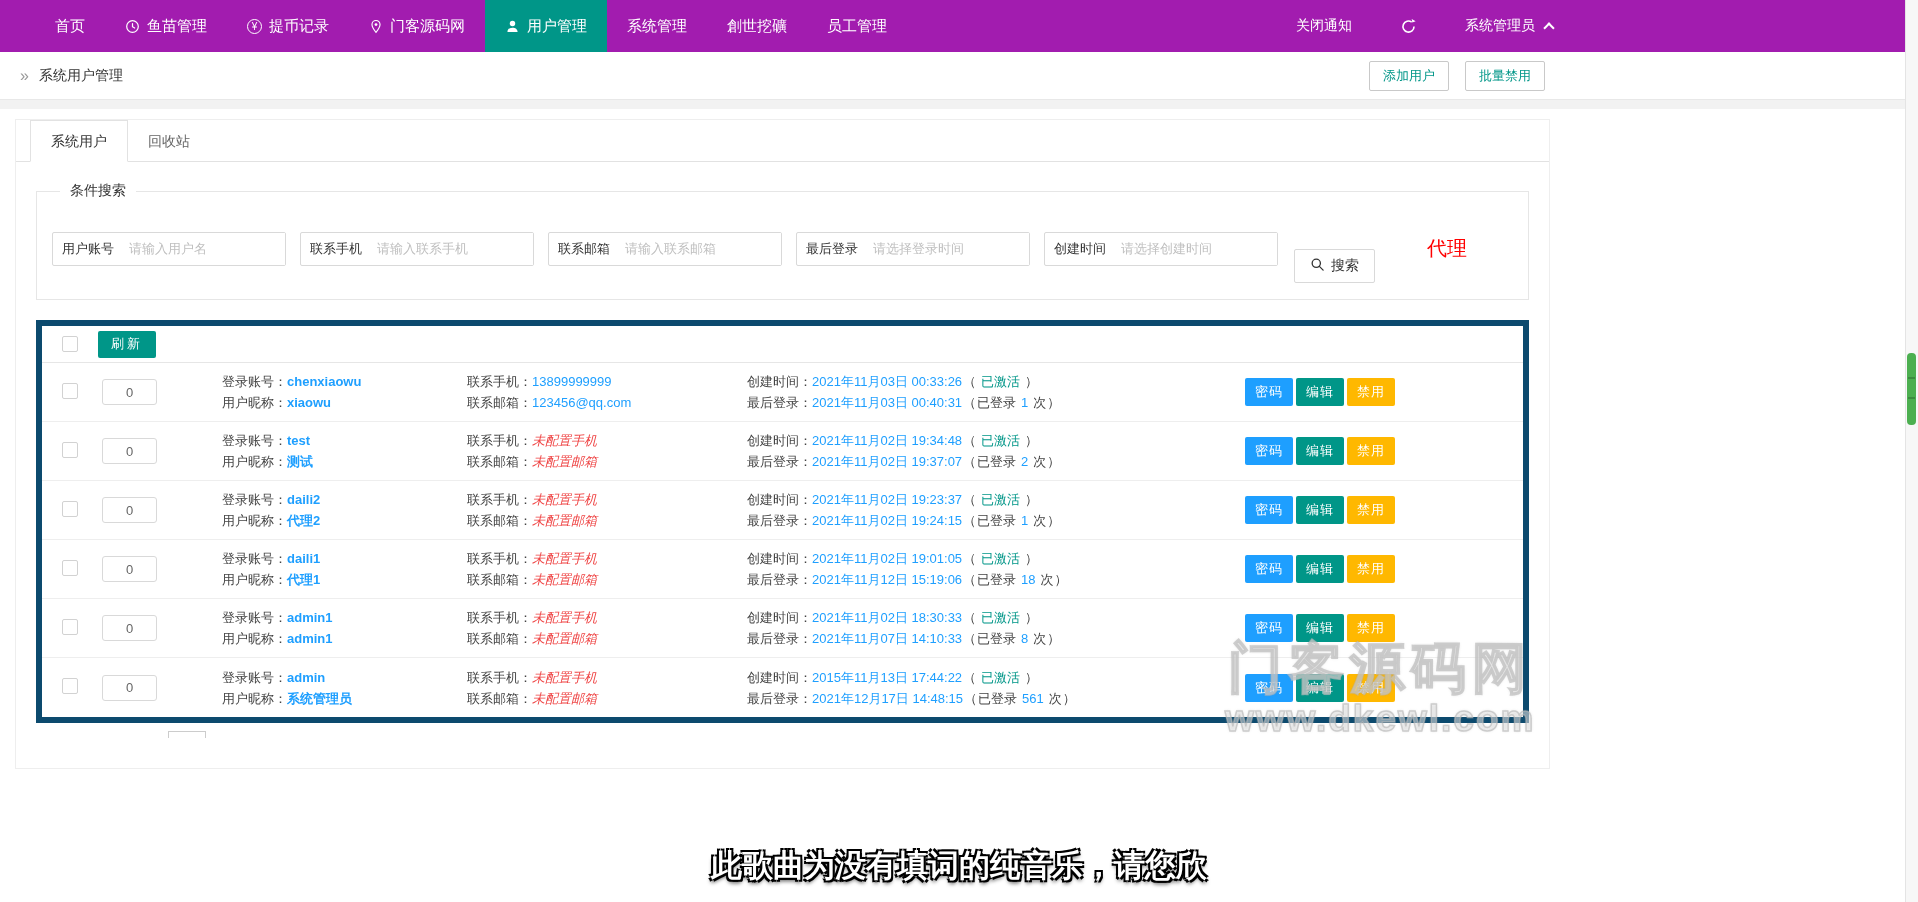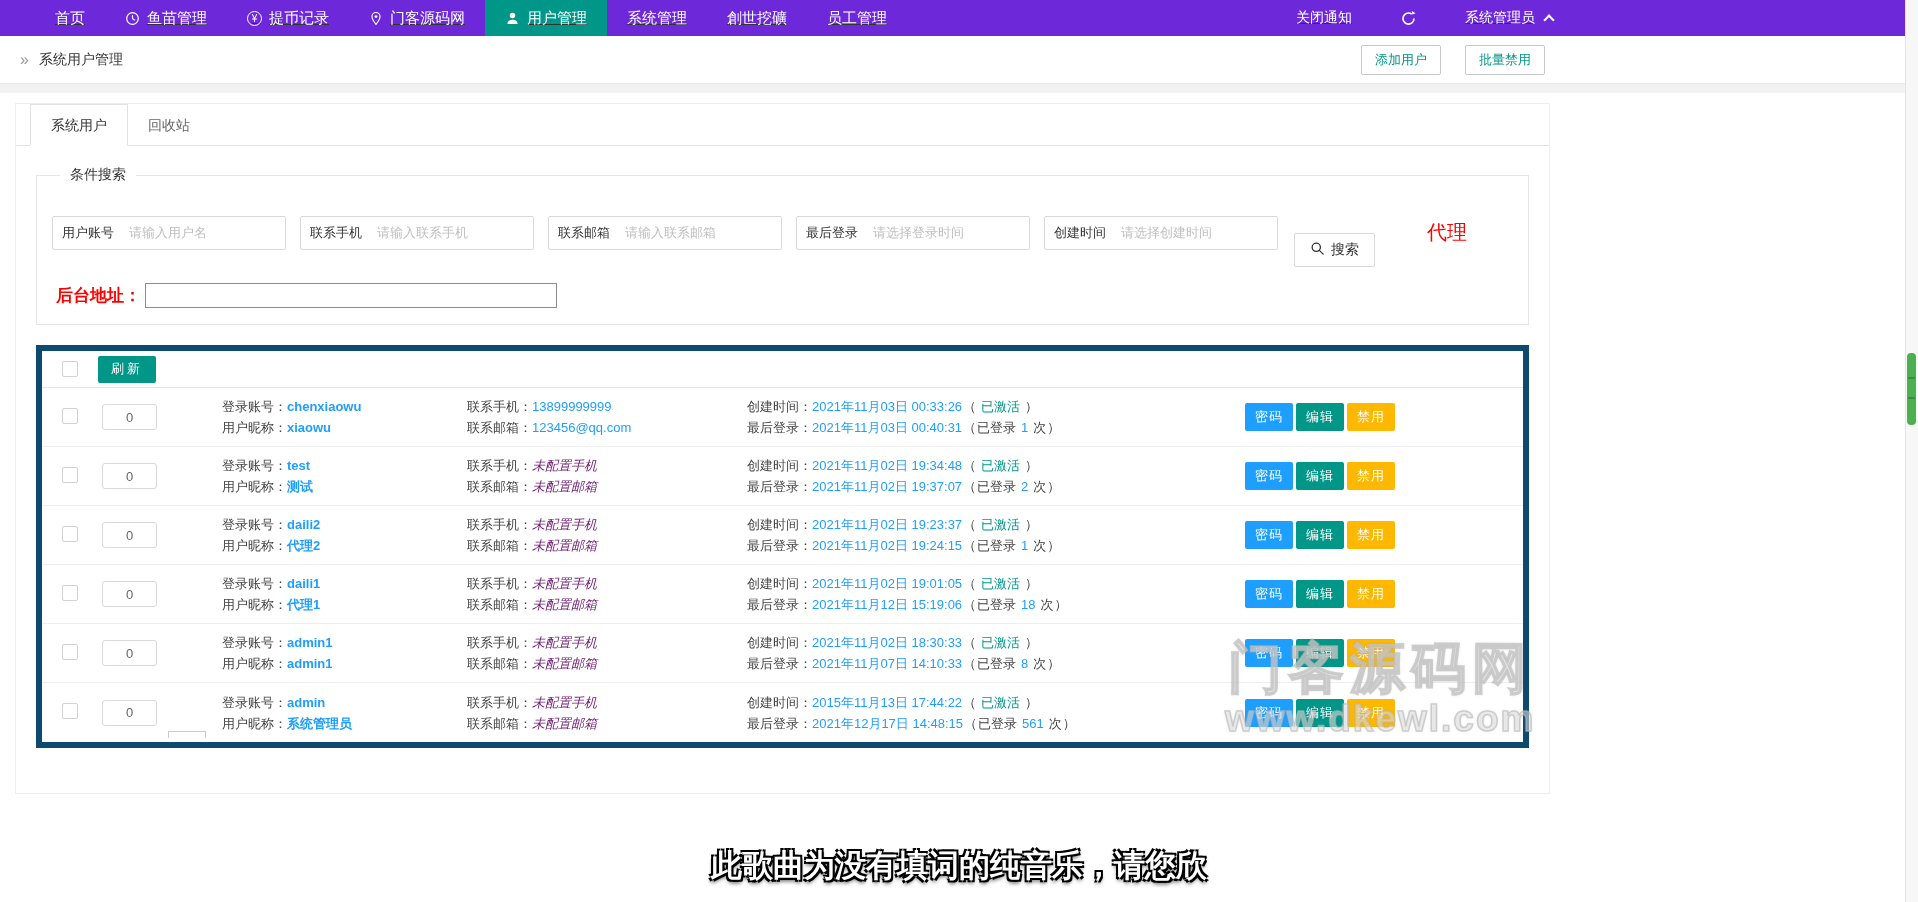--- a/index.html
+++ b/index.html
@@ -3,37 +3,37 @@
 <meta charset="utf-8">
 <style>
   * { margin:0; padding:0; box-sizing:border-box; }
   html,body { width:1918px; height:902px; overflow:hidden; }
   body {
     font-family:"Liberation Sans","DejaVu Sans",sans-serif;
     background:#fff; position:relative; font-size:13px; color:#333;
   }
 
   
-  .navbar { width:100%; height:36px; background:#6d28d9;text-decoration:underline; }
+  .navbar { width:100%; height:52px; background:#a21caf; }
   .navbar-inner { width:1565px; height:100%; display:flex; align-items:stretch; padding-left:35px; }
   .nav-item { display:flex; align-items:center; gap:7px; padding:0 20px; color:#fff; font-size:15px; cursor:pointer; white-space:nowrap; }
   .nav-item.active { background:#009688; }
   .nav-icon { display:flex; align-items:center; }
   .coin { display:inline-block; width:15px; height:15px; border:1px solid #fff; border-radius:50%; font-size:10px; line-height:13px; text-align:center; color:#fff; }
   .nav-right { margin-left:auto; display:flex; align-items:center; gap:48px; padding-right:12px; color:#fff; font-size:14px; }
   .nav-right .nav-text { cursor:pointer; white-space:nowrap; }
   .admin-wrap { display:flex; align-items:center; gap:10px; cursor:pointer; }
   .caret-up { width:8px; height:8px; border-top:2px solid #fff; border-right:2px solid #fff; transform:rotate(-45deg); margin-top:4px; }
 
   
   .breadcrumb-bar { width:100%; height:48px; background:#fff; border-bottom:1px solid #e8e8e8; display:flex; align-items:center; }
   .breadcrumb-inner { width:1565px; display:flex; align-items:center; padding:0 20px; }
   .crumb-arrow { color:#999; font-size:16px; margin-right:10px; }
   .crumb-title { font-size:14px; color:#333; }
-  .crumb-actions { margin-left:auto; display:flex; gap:24px; }
+  .crumb-actions { margin-left:auto; display:flex; gap:16px; }
   .btn-outline { height:30px; padding:0 13px; border:1px solid #c9c9c9; background:#fff; color:#009688; font-size:13px; border-radius:2px; cursor:pointer; font-family:inherit; }
 
   .gray-band { width:100%; height:9px; background:#f2f2f2; }
 
   
   .content { width:1565px; padding:10px 15px 0; }
   .card { border:1px solid #eee; background:#fff; padding-bottom:45px; }
   .tab-bar { height:42px; border-bottom:1px solid #e2e2e2; display:flex; align-items:flex-end; background:#fff; padding-left:14px; }
   .tab { padding:0 20px; line-height:40px; font-size:14px; color:#666; cursor:pointer; }
   .tab.active { color:#333; background:#fff; border:1px solid #e2e2e2; border-bottom:1px solid #fff; margin-bottom:-1px; }
@@ -59,21 +59,21 @@
   .refresh-btn { height:27px; padding:0 13px; background:#009688; color:#fff; border:none; font-size:13px; border-radius:2px; cursor:pointer; letter-spacing:3px; font-family:inherit; }
 
   .user-row { display:grid; grid-template-columns:60px 120px 245px 280px 498px 1fr; align-items:center; height:59px; border-bottom:1px solid #eee; font-size:13px; background:#fff; }
   .user-row:last-child { border-bottom:none; }
   .cell-check { padding-left:20px; }
   .order-input { width:55px; height:26px; border:1px solid #d9d9d9; border-radius:3px; text-align:center; font-size:13px; color:#666; outline:none; font-family:inherit; }
   .line { display:flex; align-items:center; line-height:21px; white-space:nowrap; }
   .lbl { color:#444; }
   .link { color:#1e9fff; text-decoration:none; font-weight:bold; cursor:pointer; }
   .val.link { font-weight:normal; cursor:default; }
-  .val.unset { color:#701a75; font-style:italic; }
+  .val.unset { color:#ef4444; font-style:italic; }
   .date { color:#1e9fff; }
   .paren { color:#444; margin:0 1px; }
   .status { color:#009688; margin:0 4px; }
   .plain { color:#444; }
   .count { color:#1e9fff; margin:0 5px; }
 
   .row-btns { display:flex; gap:3px; }
   .btn-sm { height:28px; padding:0 10px; border:none; border-radius:2px; color:#fff; font-size:13px; cursor:pointer; letter-spacing:1px; font-family:inherit; }
   .btn-pwd { background:#1e9fff; }
   .btn-edit { background:#009688; }
@@ -212,24 +212,20 @@
             <svg width="15" height="15" viewBox="0 0 16 16">
                 <circle cx="6.7" cy="6.7" r="4.4" fill="none" stroke="#333" stroke-width="1.4"></circle>
                 <path d="M10 10l4 4" stroke="#333" stroke-width="1.4" stroke-linecap="round"></path>
               </svg>
           </span>
           <span>搜索</span>
         </button>
         <span class="agent-text">代理</span>
       </div>
 
-      <div class="backend-row">
-        <span class="backend-label">后台地址：</span>
-        <input class="backend-input" type="text" value="" style="">
-      </div>
     </fieldset>
 
     <div class="table-wrap">
       <div class="table-header">
         <span class="checkbox"></span>
         <button class="refresh-btn">刷新</button>
       </div>
       <div>
   <div class="user-row">
     <div class="cell cell-check">

